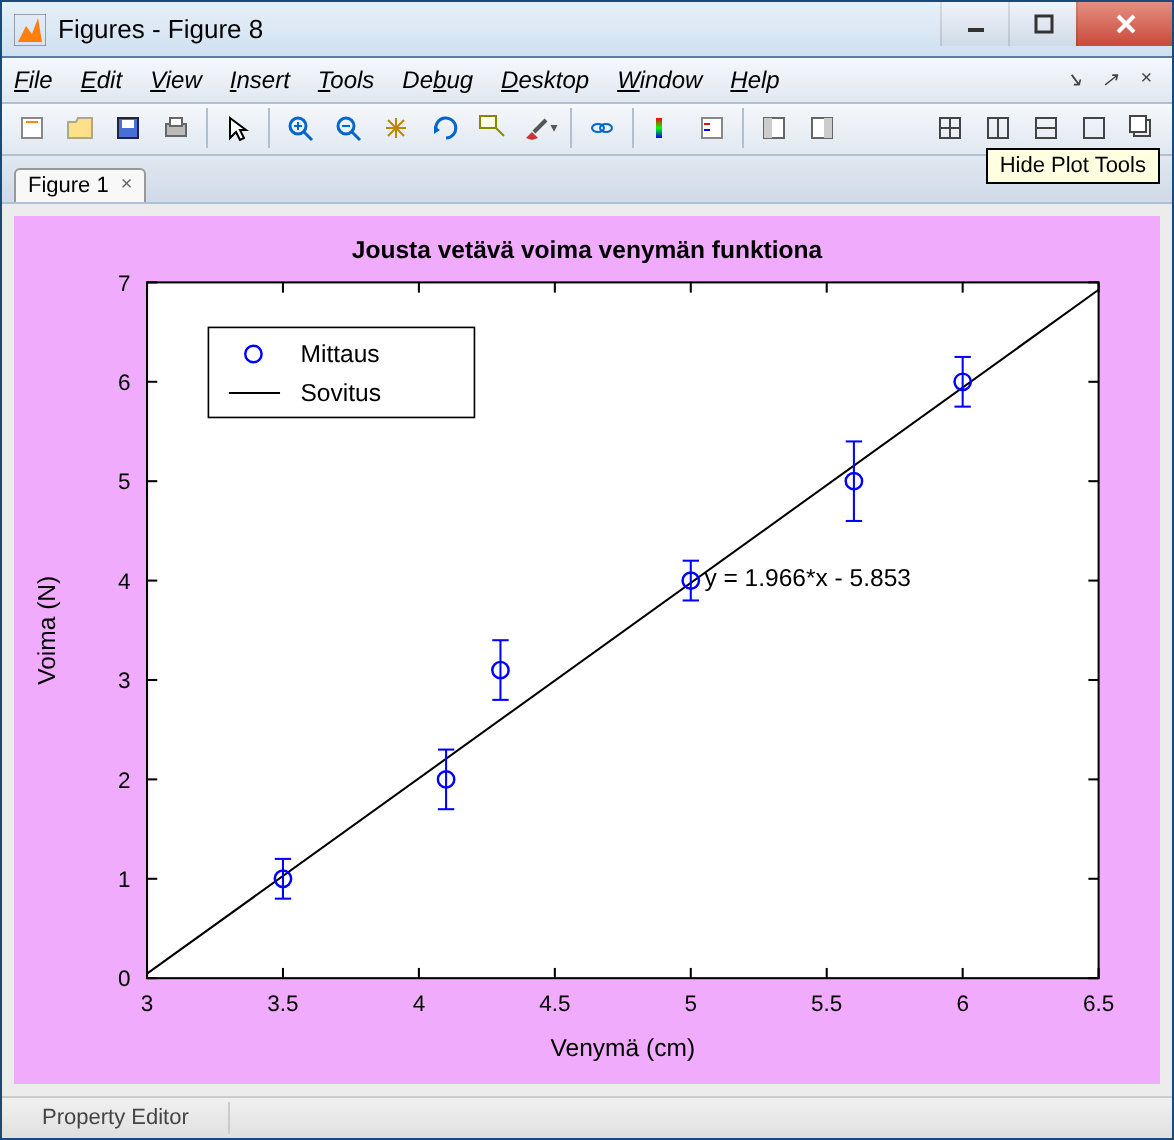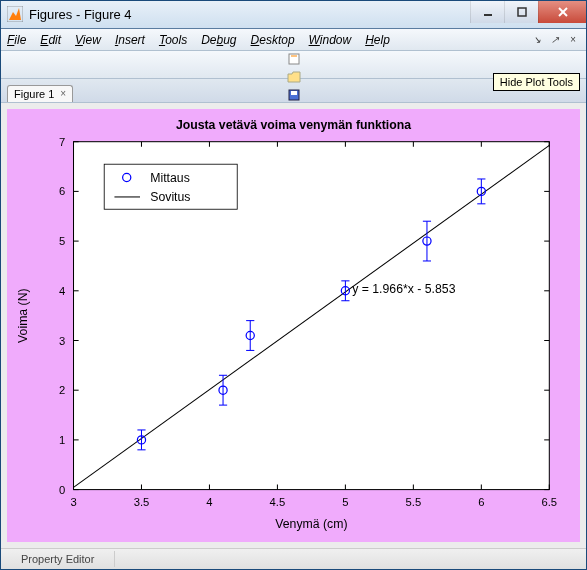--- a/index.html
+++ b/index.html
@@ -11,21 +11,21 @@
   .win-btns { display: flex; height: 100%; }
   .win-btn { width: 34px; height: 22px; margin-top: 0; display: flex; align-items: center; justify-content: center; font-size: 12px; color:#333; border-left:1px solid rgba(0,0,0,0.1); cursor:pointer; }
   .win-min { background: linear-gradient(#f0f4fa,#d0dae8); }
   .win-max { background: linear-gradient(#f0f4fa,#d0dae8); }
   .win-close { background: linear-gradient(#e58f82,#c84a3a); width: 48px; color:#fff; font-weight:bold; }
   .menubar { height: 24px; background: linear-gradient(#f5f8fc,#e0e8f0); display: flex; align-items: center; padding: 0 6px; font-size: 12px; gap: 14px; border-bottom:1px solid #b0c0d0;font-style:italic; }
   .menu-item { cursor: pointer; }
   .menu-item u { text-decoration: underline; }
   .menu-right { margin-left: auto; display:flex; gap:4px; align-items:center; }
   .sm-btn { width:14px; height:14px; display:flex; align-items:center; justify-content:center; font-size:10px; color:#444; cursor:pointer; }
-  .toolbar { height: 28px; background: linear-gradient(#f5f8fc,#e0e8f0); display: flex; align-items: center; padding: 0 4px; gap: 2px; border-bottom:1px solid #b0c0d0; position:relative;flex-direction:column; }
+  .toolbar { height: 28px; background: linear-gradient(#f5f8fc,#e0e8f0); display: flex; align-items: center; padding: 0 4px; gap: 2px; border-bottom:1px solid #b0c0d0; position:relative; }
   .tb-btn { width: 22px; height: 22px; display:flex; align-items:center; justify-content:center; cursor:pointer; border:1px solid transparent; border-radius:2px; }
   .tb-sep { width:1px; height:20px; background:#b0c0d0; margin:0 2px; }
   .tooltip { position:absolute; right:6px; top:22px; background:#ffffe1; border:1px solid #000; padding:2px 6px; font-size:11px; z-index:10; }
   .tabrow { height: 25px; background: linear-gradient(#e0e8f0,#d0dae8); display:flex; align-items:flex-end; padding:0 6px; border-bottom:1px solid #b0c0d0; }
   .tab { background:#f8f8f8; border:1px solid #999; border-bottom:none; border-radius:3px 3px 0 0; padding:2px 6px; font-size:11px; display:flex; align-items:center; gap:6px; cursor:pointer; }
   .tab-close { font-size:10px; color:#666; cursor:pointer; }
   .plot-area { flex:1; background:#ececec; padding:6px; position:relative; }
   .plot-canvas { width:100%; height:100%; background:#f0abfc; position:relative; }
   .statusbar { height: 22px; background: linear-gradient(#f0f0f0,#e0e0e0); border-top:1px solid #ccc; display:flex; align-items:center; }
   .status-cell { padding:2px 20px; font-size:11px; color:#444; border-right:1px solid #ccc; cursor:pointer; }
@@ -42,21 +42,21 @@
 
 <div class="window">
 
   <div class="titlebar">
     <span class="titlebar-icon">
       <svg viewBox="0 0 16 16">
           <polygon points="2,14 6,6 9,10 12,2 14,14" fill="#ff7f0e"></polygon>
           <rect x="0" y="0" width="16" height="16" fill="none" stroke="#555" stroke-width="0.5"></rect>
         </svg>
     </span>
-    <span class="title-text">Figures - Figure 4</span>
+    <span class="title-text">Figures - Figure 8</span>
     <div class="win-btns">
       <div class="win-btn win-min">
         <svg width="10" height="10">
             <line x1="1" y1="8" x2="9" y2="8" stroke="#333" stroke-width="2"></line>
           </svg>
       </div>
       <div class="win-btn win-max">
         <svg width="10" height="10">
             <rect x="1" y="1" width="8" height="8" fill="none" stroke="#333" stroke-width="1.5"></rect>
           </svg>

